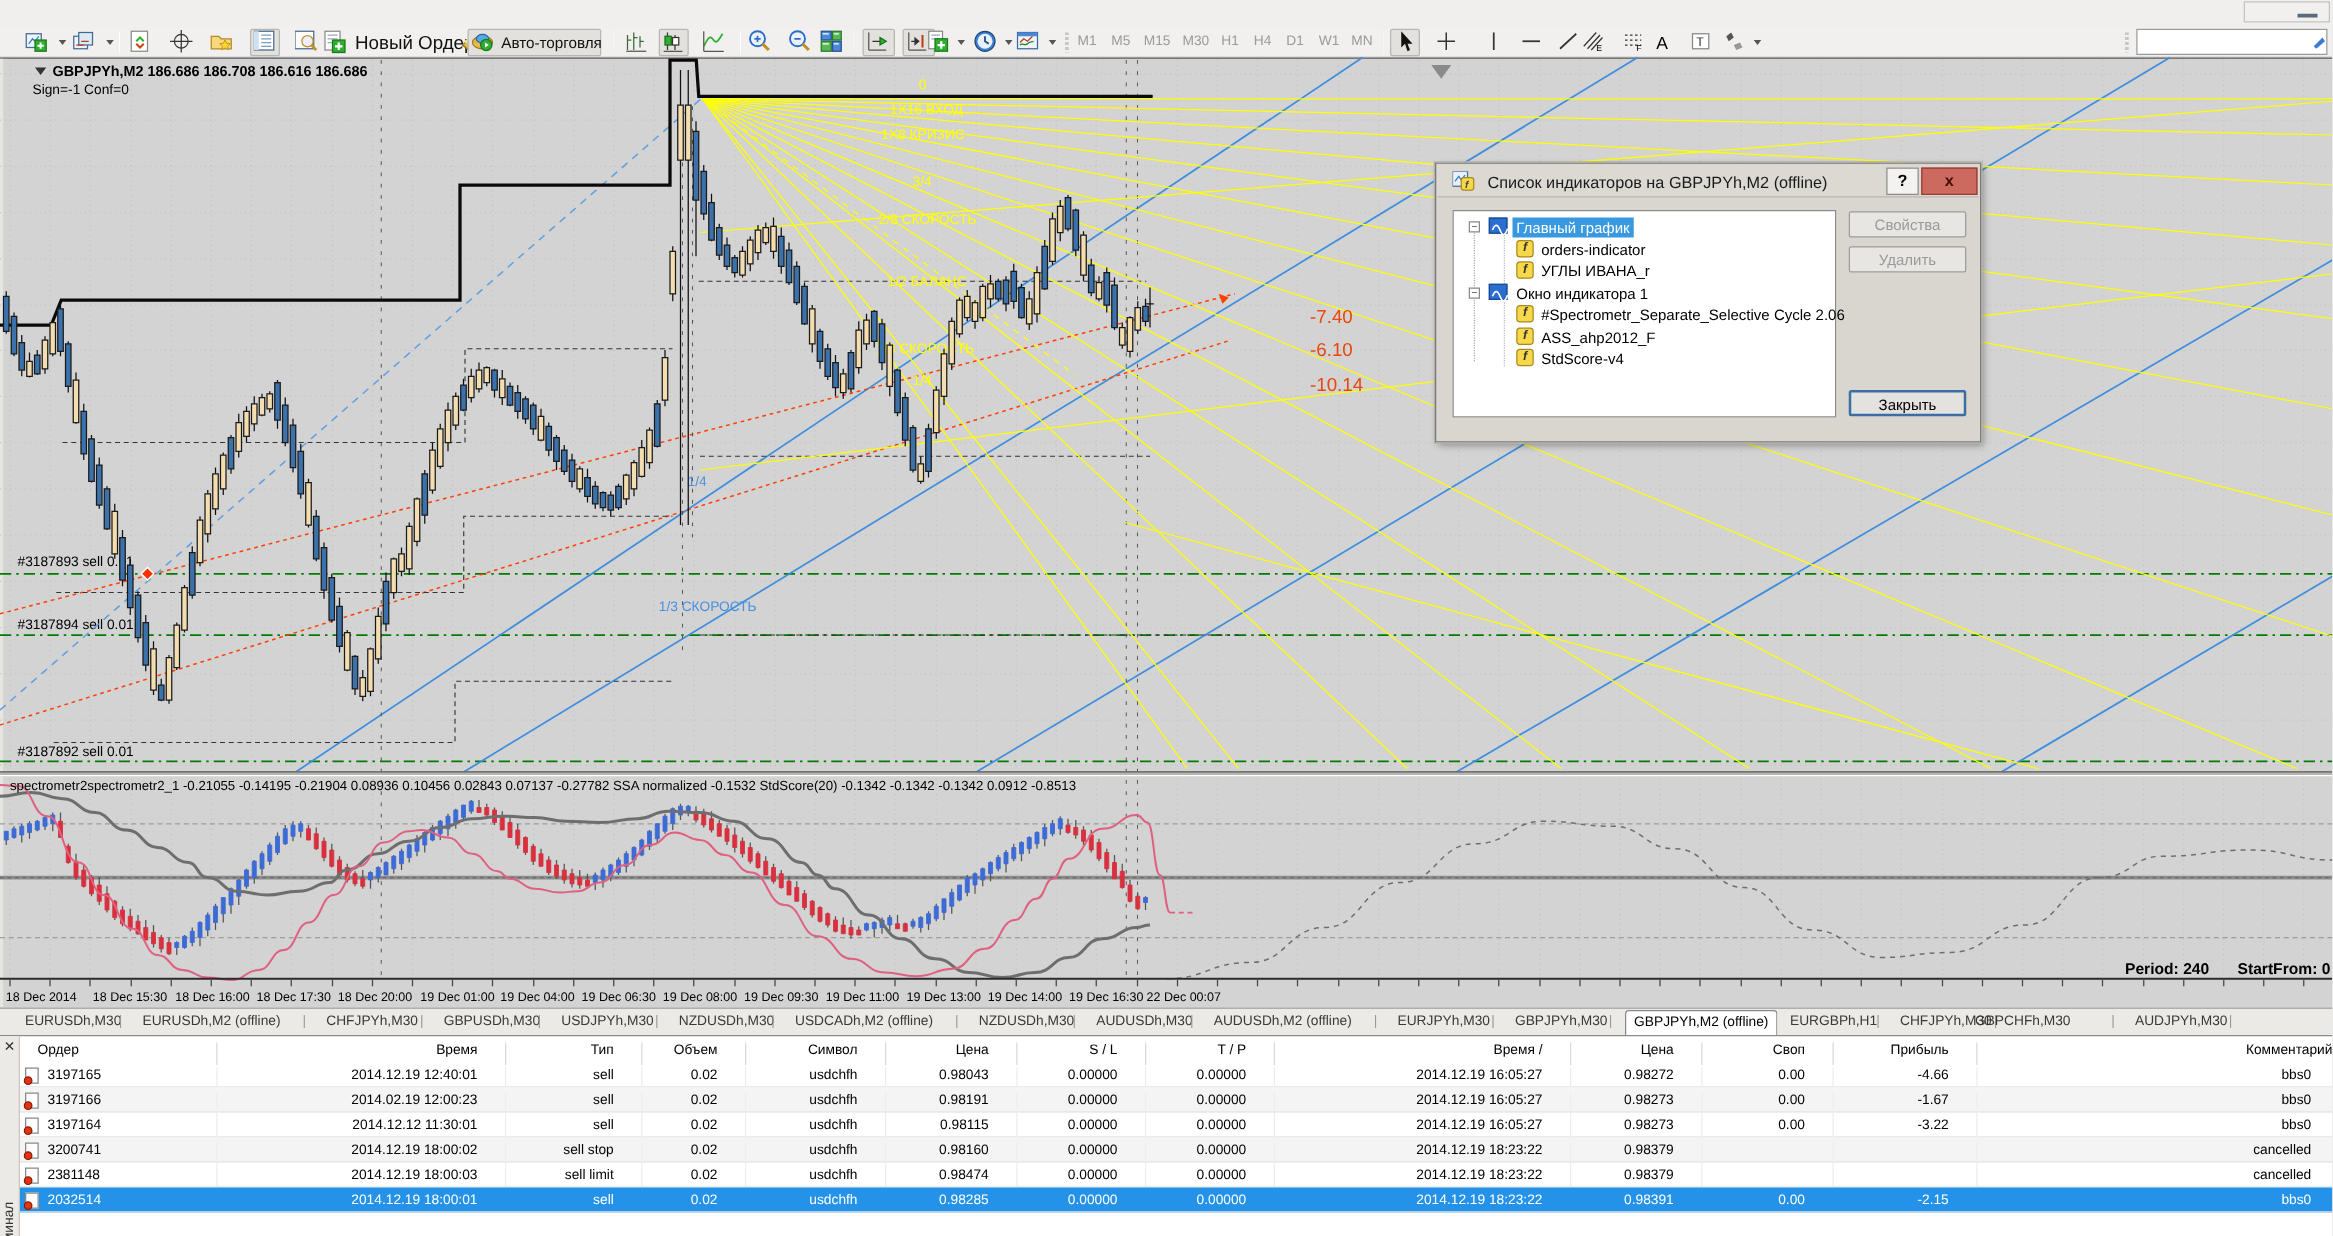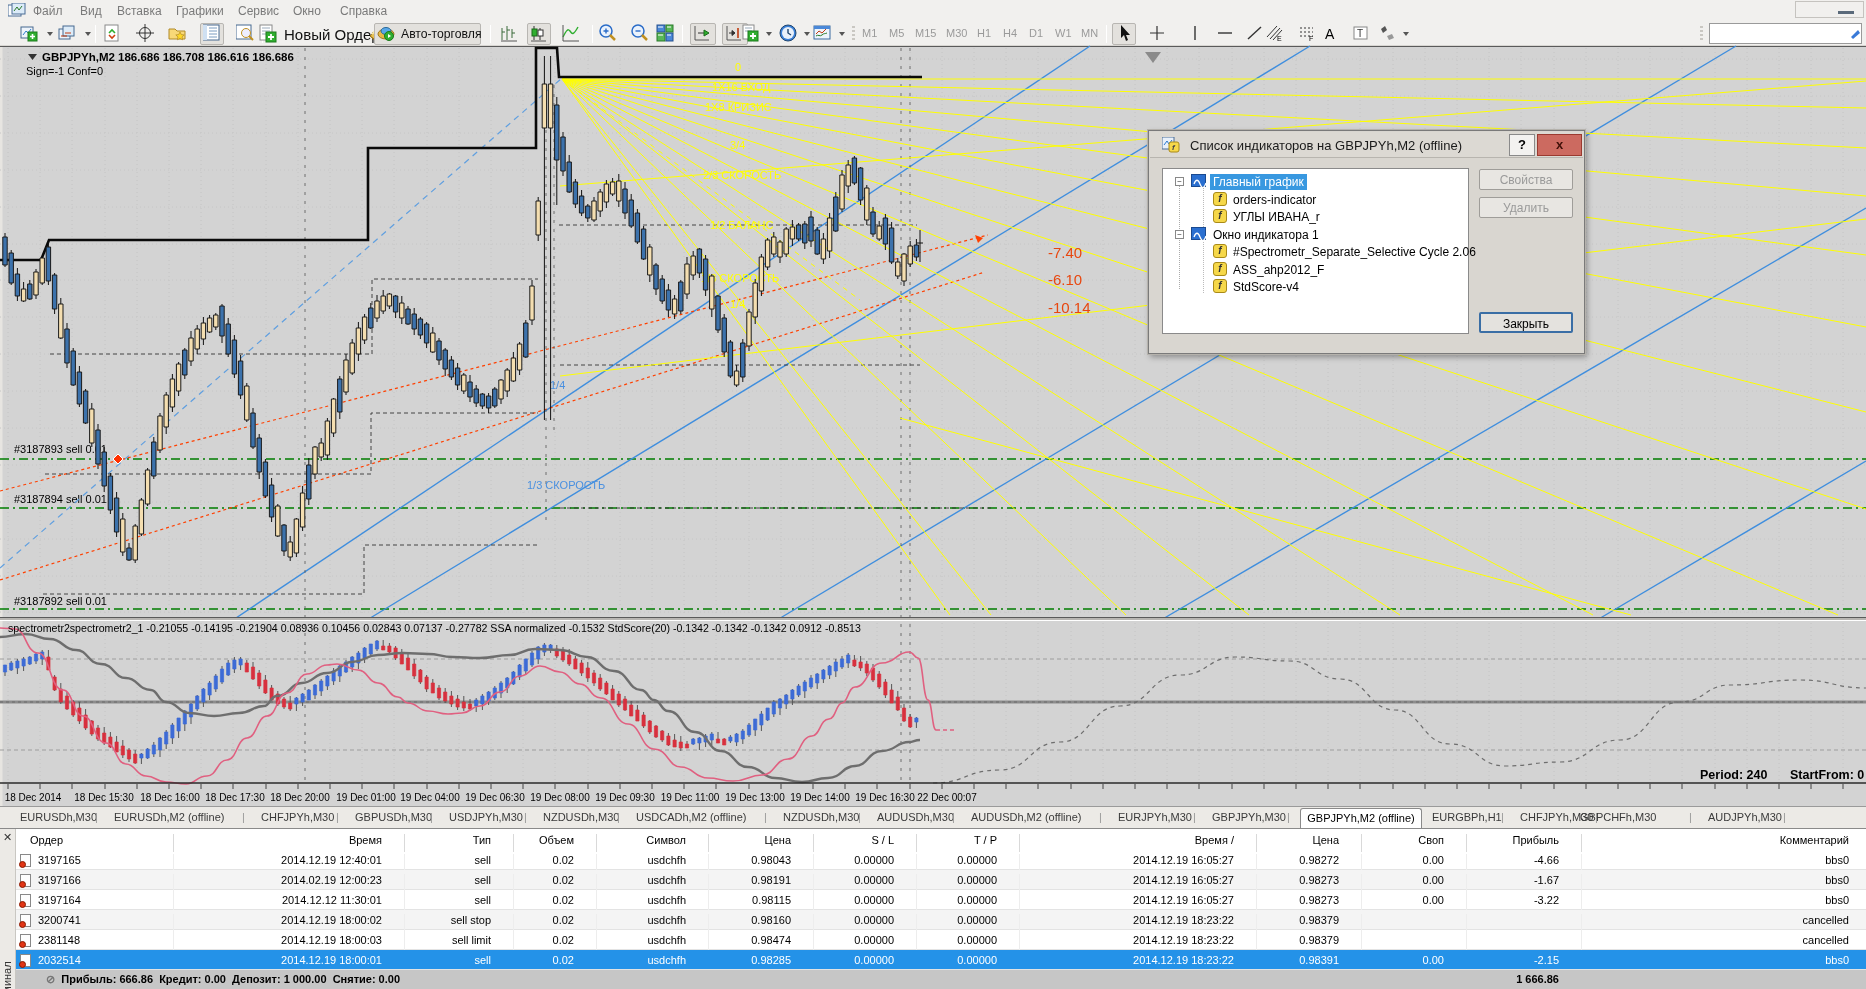--- a/index.html
+++ b/index.html
@@ -51,34 +51,20 @@
 #dlg .btn.def{color:#000;border:2px solid #3a6ea5;background:#e4e2de}
 .trr{position:absolute;left:0;width:100%;height:17px;white-space:nowrap}
 .trr .lbl{position:absolute;top:2px}
 .fic{position:absolute;top:1px;width:14px;height:14px;background:#f6d84a;border:1px solid #a98a18;border-radius:3px;font-size:10px;font-style:italic;font-weight:bold;text-align:center;color:#333}
 .cic{position:absolute;top:1px;width:15px;height:13px;background:#2a6fd0;border:1px solid #1a4a90}
 .pm{position:absolute;top:4px;width:9px;height:9px;background:#fff;border:1px solid #888;font-size:8px;line-height:7px;text-align:center;color:#333}
 .selitem{background:#3898e0;color:#fff;padding:1px 3px;margin-left:-3px}
 #sum-l{position:absolute;left:30px;top:3px}
 </style></head><body>
 <div id="root">
-    <div id="menubar" class="abs">
-      <svg class="abs" style="left:8px;top:3px" width="18" height="16">
-        <rect x="0" y="2" width="13" height="11" fill="#fdfdfd" stroke="#4a6d96"></rect>
-        <rect x="4" y="0" width="13" height="11" fill="#dcebf8" stroke="#4a6d96"></rect>
-        <path d="M6 8l3-4 2 3 3-4" stroke="#2a7a2a" fill="none"></path>
-      </svg>
-      <span class="m" style="left:33px">Файл</span>
-      <span class="m" style="left:80px">Вид</span>
-      <span class="m" style="left:117px">Вставка</span>
-      <span class="m" style="left:176px">Графики</span>
-      <span class="m" style="left:238px">Сервис</span>
-      <span class="m" style="left:293px">Окно</span>
-      <span class="m" style="left:340px">Справка</span>
-    </div>
     <div id="toolbar" class="abs">
       <svg class="abs" style="left:20px;top:2px" width="20" height="20">
         <rect x="1" y="3" width="12" height="11" fill="#eef4fb" stroke="#46698f"></rect>
         <path d="M3 11l3-4 2 2 3-4" stroke="#2f7fd0" fill="none"></path>
         <rect x="8" y="8" width="9" height="9" fill="#2fae2f" stroke="#1c7a1c"></rect>
         <path d="M12.5 10v5M10 12.5h5" stroke="#fff" stroke-width="1.6"></path>
       </svg>
       <div class="abs caret" style="left:44px;top:10px"></div>
       <svg class="abs" style="left:58px;top:2px" width="20" height="20">
         <rect x="1" y="5" width="11" height="10" fill="#eef4fb" stroke="#46698f"></rect>
@@ -615,21 +601,21 @@
         <div style="right:1375px">Тип</div>
         <div style="right:1292px">Объем</div>
         <div style="right:1180px">Символ</div>
         <div style="right:1075px">Цена</div>
         <div style="right:972px">S / L</div>
         <div style="right:869px">T / P</div>
         <div style="right:632px">Время  /</div>
         <div style="right:527px">Цена</div>
         <div style="right:422px">Своп</div>
         <div style="right:307px">Прибыль</div>
-        <div style="right:17px">Комментарий</div>
+        <div style="right:0">Комментарий</div>
       </div>
       <div class="trow" style="top:21px;border-bottom:1px solid #e3e3e3">
         <div class="colline" style="left:157px;height:20px;background:#ededed"></div>
         <div class="colline" style="left:388px;height:20px;background:#ededed"></div>
         <div class="colline" style="left:497px;height:20px;background:#ededed"></div>
         <div class="colline" style="left:580px;height:20px;background:#ededed"></div>
         <div class="colline" style="left:692px;height:20px;background:#ededed"></div>
         <div class="colline" style="left:797px;height:20px;background:#ededed"></div>
         <div class="colline" style="left:900px;height:20px;background:#ededed"></div>
         <div class="colline" style="left:1003px;height:20px;background:#ededed"></div>
@@ -768,24 +754,20 @@
         <div style="right:1292px">0.02</div>
         <div style="right:1180px">usdchfh</div>
         <div style="right:1075px">0.98285</div>
         <div style="right:972px">0.00000</div>
         <div style="right:869px">0.00000</div>
         <div style="right:632px">2014.12.19 18:23:22</div>
         <div style="right:527px">0.98391</div>
         <div style="right:422px">0.00</div>
         <div style="right:307px">-2.15</div>
         <div style="right:17px">bbs0</div>
-      </div>
-      <div class="sumrow">
-        <div id="sum-l"><span style="color:#777">⊘</span>&nbsp; Прибыль: 666.86&nbsp; Кредит: 0.00&nbsp; Депозит: 1 000.00&nbsp; Снятие: 0.00</div>
-        <div style="position:absolute;right:307px;top:3px">1 666.86</div>
       </div>
     </div>
     <div id="dlg" class="abs">
       <div class="title">
         <svg style="position:absolute;left:12px;top:5px" width="18" height="16">
           <rect x="0" y="0" width="12" height="12" fill="#e8f0fa" stroke="#4a6d96"></rect>
           <path d="M2 8l3-4 2 3 3-4" stroke="#2a7ad0" fill="none"></path>
           <rect x="7" y="5" width="10" height="10" fill="#f6d84a" stroke="#a98a18" rx="2"></rect>
           <text x="10" y="13" font-size="8" font-style="italic" font-weight="bold" fill="#444" font-family="Liberation Sans">f</text>
         </svg>

